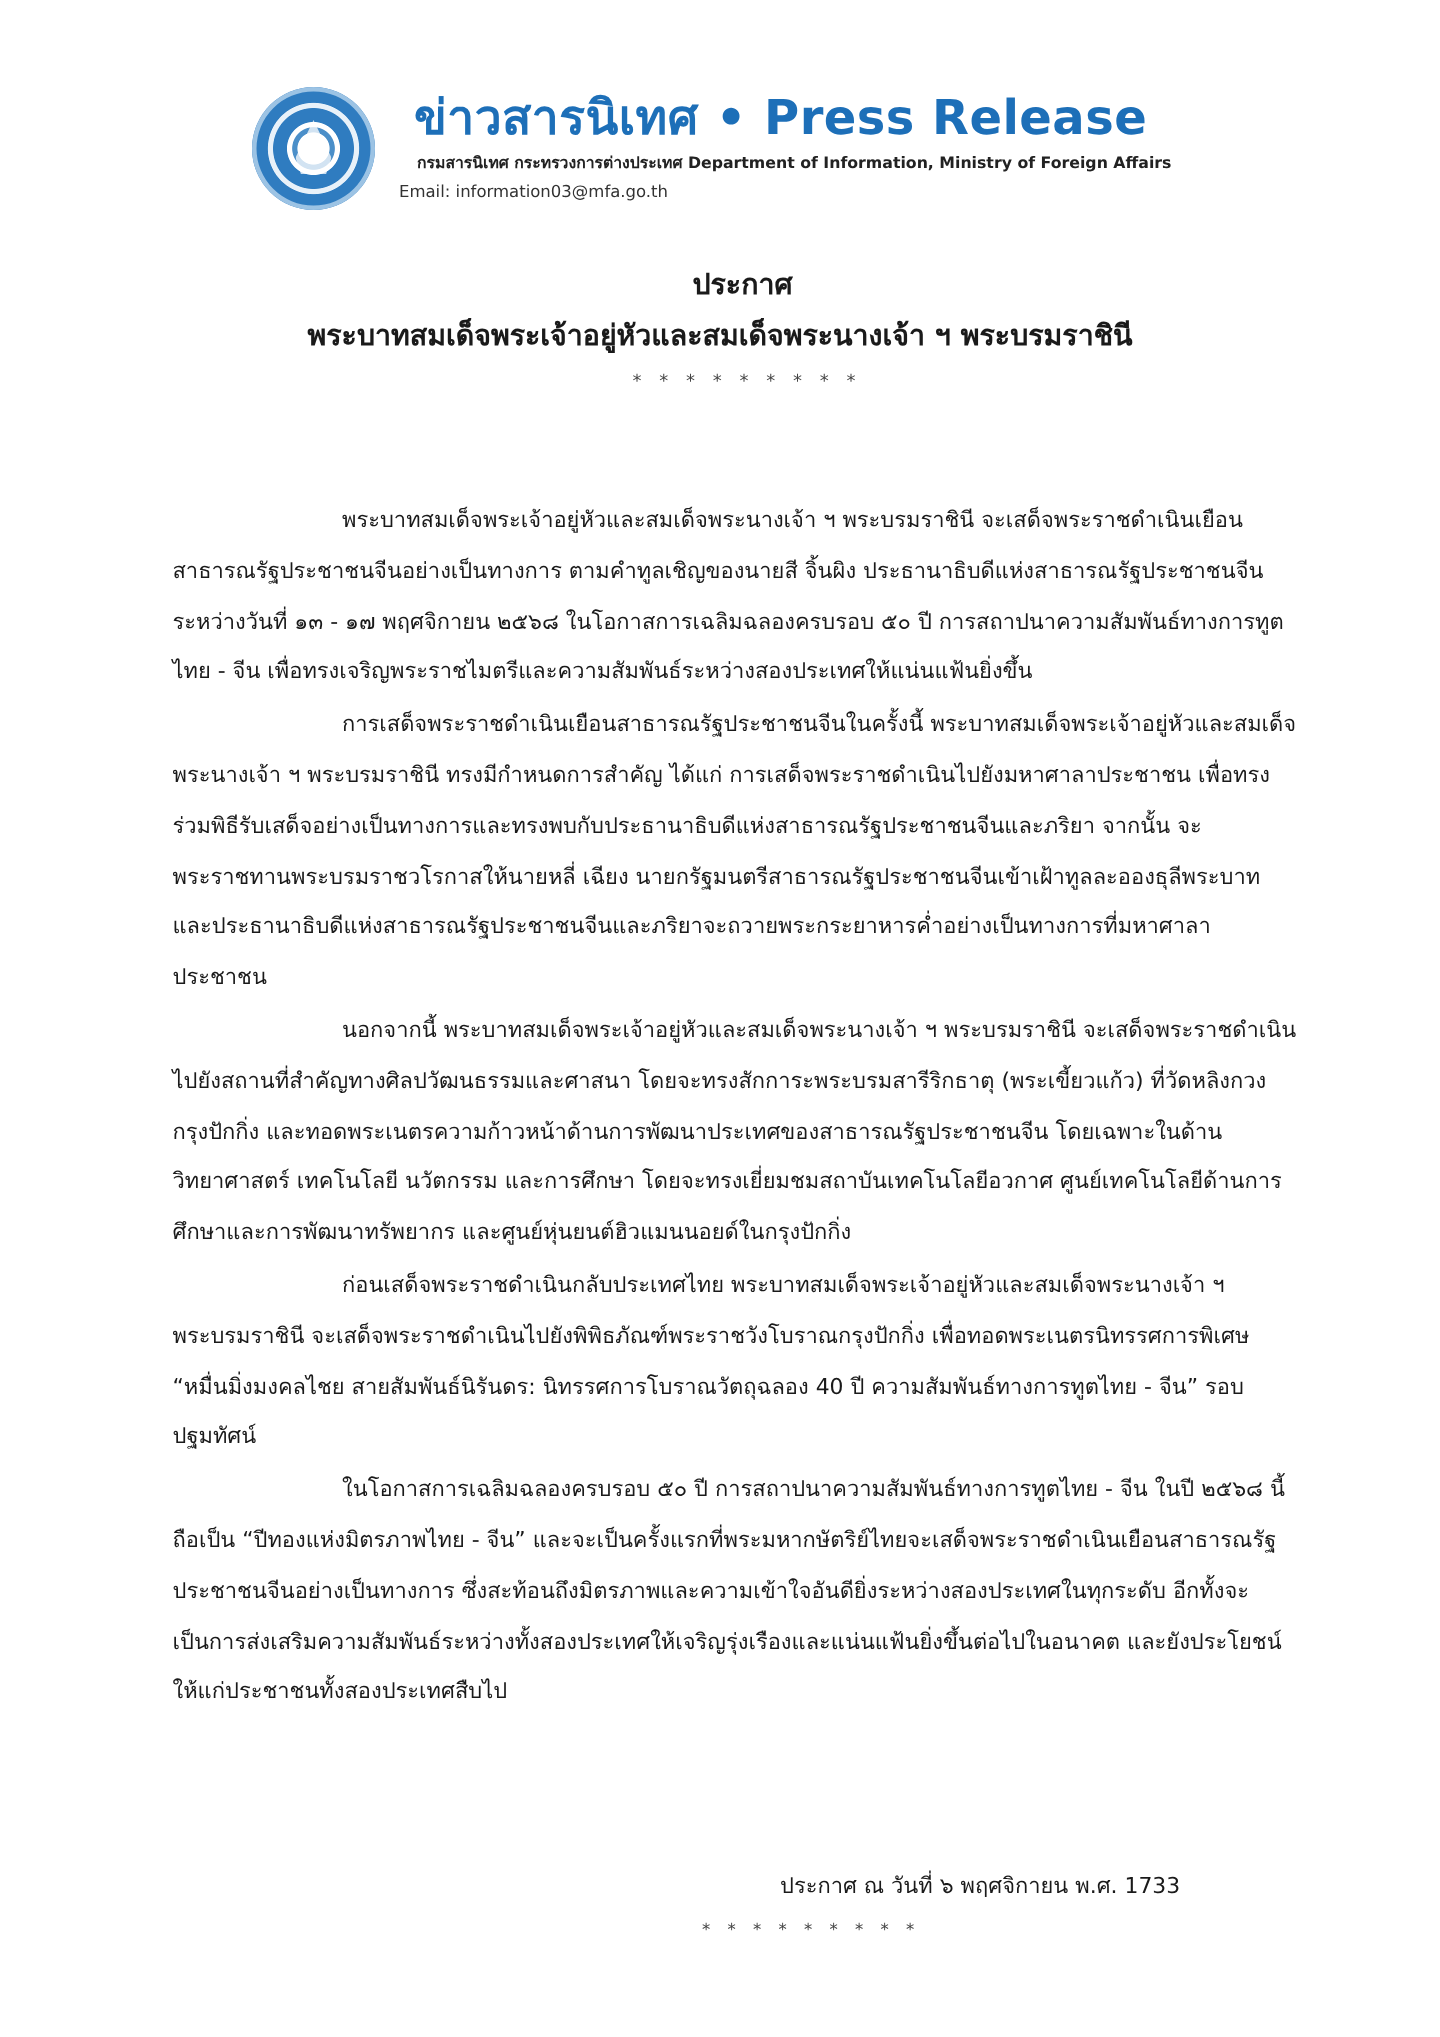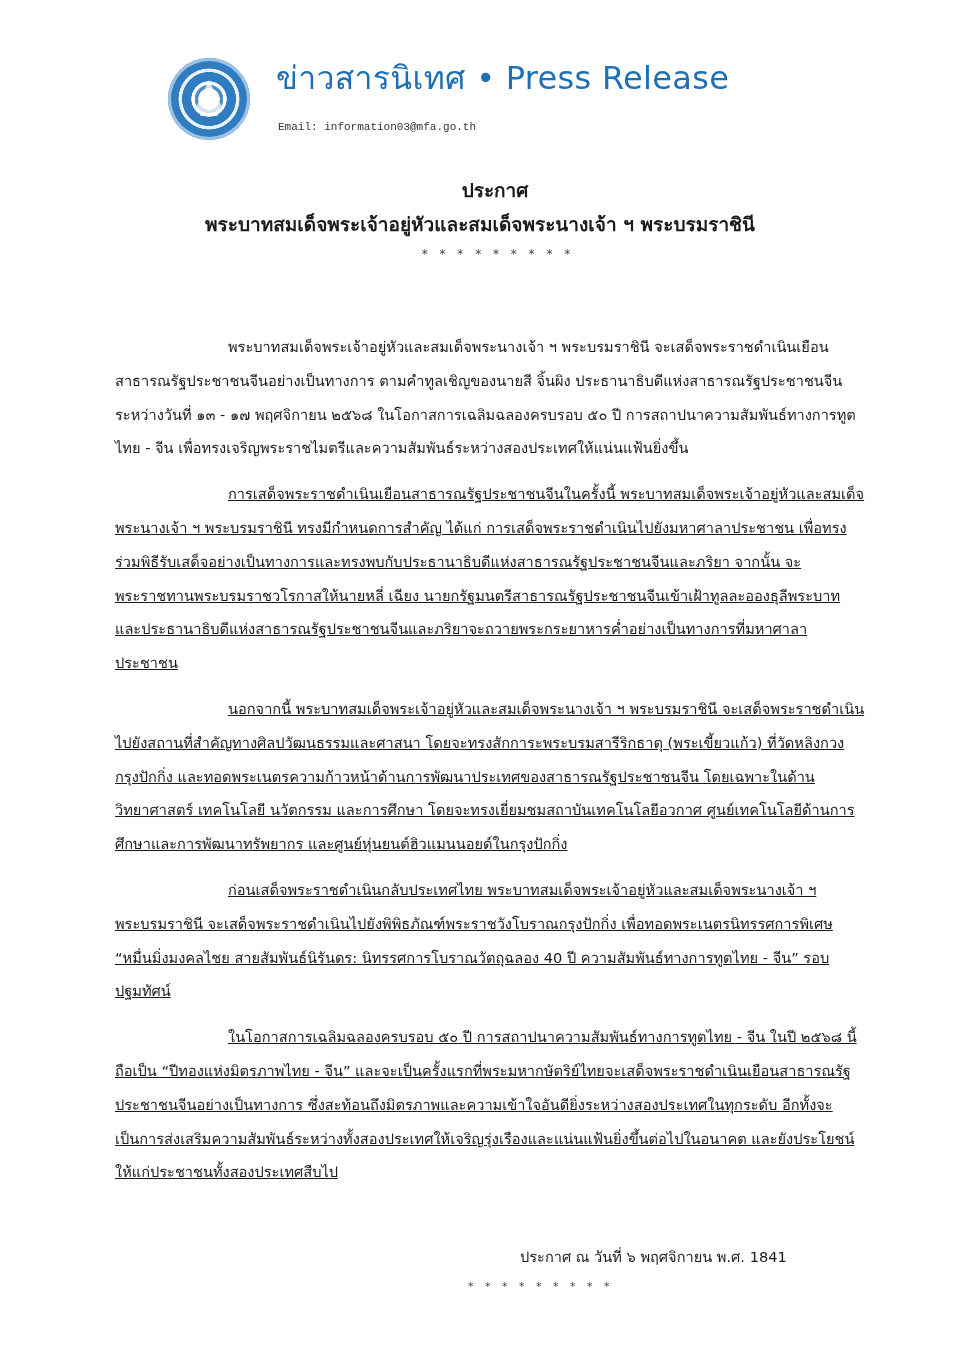--- a/index.html
+++ b/index.html
@@ -13,59 +13,60 @@
       background: radial-gradient(circle, #ffffff 0 18%, #4b8fc9 19% 24%, #ffffff 25% 30%, #2f7cc0 31% 46%, #e8f1f9 47% 52%, #2f7cc0 53% 100%);
       box-shadow: inset 0 0 0 3px #9cc3e4;
     }
     .seal::after {
       content: ""; position: absolute; left: 29px; top: 22px; width: 24px; height: 36px;
       background: #ffffff; clip-path: polygon(50% 0, 100% 70%, 85% 100%, 15% 100%, 0 70%);
       opacity: .75;
     }
     .masthead-title {
       position: absolute; left: 108px; top: 0; font-family: "DejaVu Sans", sans-serif;
-      font-weight: normal; font-size: 32px; color: #1d6fb8; white-space: nowrap; letter-spacing: 0.3px;
+      font-weight: bold; font-size: 32px; color: #1d6fb8; white-space: nowrap; letter-spacing: 0.3px;
     }
     .masthead-dept {
       position: absolute; left: 110px; top: 48px; font-size: 10.5px; font-weight: bold;
       color: #222; white-space: nowrap;
     }
     .masthead-email {
-      position: absolute; left: 110px; top: 69px; font-size: 11px; color: #333; white-space: nowrap; font-family: Liberation Mono, monospace;
+      position: absolute; left: 98px; top: 69px; font-size: 11px; color: #333; white-space: nowrap;
     }
     .title-block { position: absolute; left: 0; top: 176px; width: 960px; text-align: center; }
     .title-announce { font-size: 19px; font-weight: bold; line-height: 28px; margin-left: 30px; }
     .title-line { font-size: 19px; font-weight: bold; line-height: 40px; }
     .stars { font-size: 12px; letter-spacing: 4px; color: #444; line-height: 20px; margin-left: 36px; }
     .body-text {
       position: absolute; left: 115px; top: 330px; width: 755px;
       font-family: "DejaVu Sans", sans-serif; font-size: 14.6px; line-height: 33.8px; color: #1a1a1a;
     }
     .body-text p { margin: 0 0 0 0; text-indent: 113px; text-align: left; }
-    .body-text p + p { margin-top: 12px; text-decoration: underline; }
+    .body-text p + p { margin-top: 1px; }
     .signoff { position: absolute; left: 520px; top: 1245px; font-size: 14.6px; white-space: nowrap; }
     .stars-bottom { position: absolute; left: 468px; top: 1280px; font-size: 11px; letter-spacing: 4px; color: #444; }
   </style>
 </head>
 <body>
 
 <div class="letterhead">
   <div class="seal"></div>
   <div class="masthead-title">ข่าวสารนิเทศ • Press Release</div>
+  <div class="masthead-dept">กรมสารนิเทศ กระทรวงการต่างประเทศ Department of Information, Ministry of Foreign Affairs</div>
   <div class="masthead-email">Email: information03@mfa.go.th</div>
 </div>
 
 <div class="title-block">
   <div class="title-announce">ประกาศ</div>
   <div class="title-line">พระบาทสมเด็จพระเจ้าอยู่หัวและสมเด็จพระนางเจ้า ฯ พระบรมราชินี</div>
   <div class="stars">* * * * * * * * *</div>
 </div>
 
 <div class="body-text">
   <p>พระบาทสมเด็จพระเจ้าอยู่หัวและสมเด็จพระนางเจ้า ฯ พระบรมราชินี จะเสด็จพระราชดำเนินเยือนสาธารณรัฐประชาชนจีนอย่างเป็นทางการ ตามคำทูลเชิญของนายสี จิ้นผิง ประธานาธิบดีแห่งสาธารณรัฐประชาชนจีน ระหว่างวันที่ ๑๓ - ๑๗ พฤศจิกายน ๒๕๖๘ ในโอกาสการเฉลิมฉลองครบรอบ ๕๐ ปี การสถาปนาความสัมพันธ์ทางการทูตไทย - จีน เพื่อทรงเจริญพระราชไมตรีและความสัมพันธ์ระหว่างสองประเทศให้แน่นแฟ้นยิ่งขึ้น</p>
   <p>การเสด็จพระราชดำเนินเยือนสาธารณรัฐประชาชนจีนในครั้งนี้ พระบาทสมเด็จพระเจ้าอยู่หัวและสมเด็จพระนางเจ้า ฯ พระบรมราชินี ทรงมีกำหนดการสำคัญ ได้แก่ การเสด็จพระราชดำเนินไปยังมหาศาลาประชาชน เพื่อทรงร่วมพิธีรับเสด็จอย่างเป็นทางการและทรงพบกับประธานาธิบดีแห่งสาธารณรัฐประชาชนจีนและภริยา จากนั้น จะพระราชทานพระบรมราชวโรกาสให้นายหลี่ เฉียง นายกรัฐมนตรีสาธารณรัฐประชาชนจีนเข้าเฝ้าทูลละอองธุลีพระบาท และประธานาธิบดีแห่งสาธารณรัฐประชาชนจีนและภริยาจะถวายพระกระยาหารค่ำอย่างเป็นทางการที่มหาศาลาประชาชน</p>
   <p>นอกจากนี้ พระบาทสมเด็จพระเจ้าอยู่หัวและสมเด็จพระนางเจ้า ฯ พระบรมราชินี จะเสด็จพระราชดำเนินไปยังสถานที่สำคัญทางศิลปวัฒนธรรมและศาสนา โดยจะทรงสักการะพระบรมสารีริกธาตุ (พระเขี้ยวแก้ว) ที่วัดหลิงกวง กรุงปักกิ่ง และทอดพระเนตรความก้าวหน้าด้านการพัฒนาประเทศของสาธารณรัฐประชาชนจีน โดยเฉพาะในด้านวิทยาศาสตร์ เทคโนโลยี นวัตกรรม และการศึกษา โดยจะทรงเยี่ยมชมสถาบันเทคโนโลยีอวกาศ ศูนย์เทคโนโลยีด้านการศึกษาและการพัฒนาทรัพยากร และศูนย์หุ่นยนต์ฮิวแมนนอยด์ในกรุงปักกิ่ง</p>
   <p>ก่อนเสด็จพระราชดำเนินกลับประเทศไทย พระบาทสมเด็จพระเจ้าอยู่หัวและสมเด็จพระนางเจ้า ฯ พระบรมราชินี จะเสด็จพระราชดำเนินไปยังพิพิธภัณฑ์พระราชวังโบราณกรุงปักกิ่ง เพื่อทอดพระเนตรนิทรรศการพิเศษ “หมื่นมิ่งมงคลไชย สายสัมพันธ์นิรันดร: นิทรรศการโบราณวัตถุฉลอง 40 ปี ความสัมพันธ์ทางการทูตไทย - จีน” รอบปฐมทัศน์</p>
   <p>ในโอกาสการเฉลิมฉลองครบรอบ ๕๐ ปี การสถาปนาความสัมพันธ์ทางการทูตไทย - จีน ในปี ๒๕๖๘ นี้ ถือเป็น “ปีทองแห่งมิตรภาพไทย - จีน” และจะเป็นครั้งแรกที่พระมหากษัตริย์ไทยจะเสด็จพระราชดำเนินเยือนสาธารณรัฐประชาชนจีนอย่างเป็นทางการ ซึ่งสะท้อนถึงมิตรภาพและความเข้าใจอันดียิ่งระหว่างสองประเทศในทุกระดับ อีกทั้งจะเป็นการส่งเสริมความสัมพันธ์ระหว่างทั้งสองประเทศให้เจริญรุ่งเรืองและแน่นแฟ้นยิ่งขึ้นต่อไปในอนาคต และยังประโยชน์ให้แก่ประชาชนทั้งสองประเทศสืบไป</p>
 </div>
 
-<div class="signoff">ประกาศ ณ วันที่ ๖ พฤศจิกายน พ.ศ. 1841</div>
+<div class="signoff">ประกาศ ณ วันที่ ๖ พฤศจิกายน พ.ศ. 1733</div>
 <div class="stars-bottom">* * * * * * * * *</div>
 
 </body></html>

